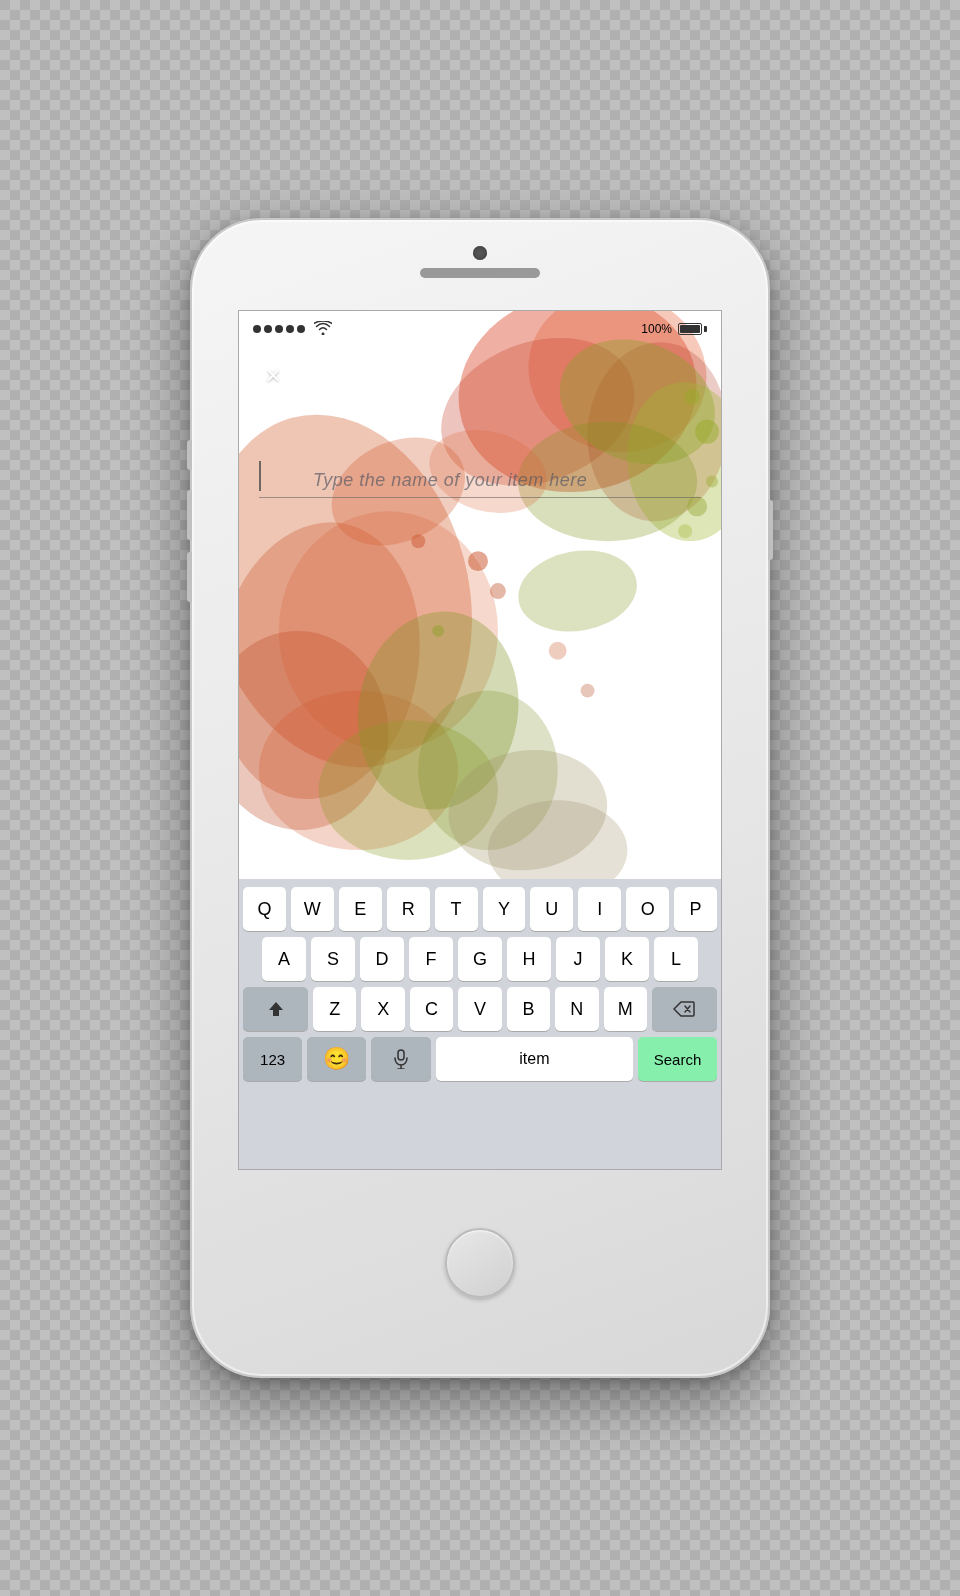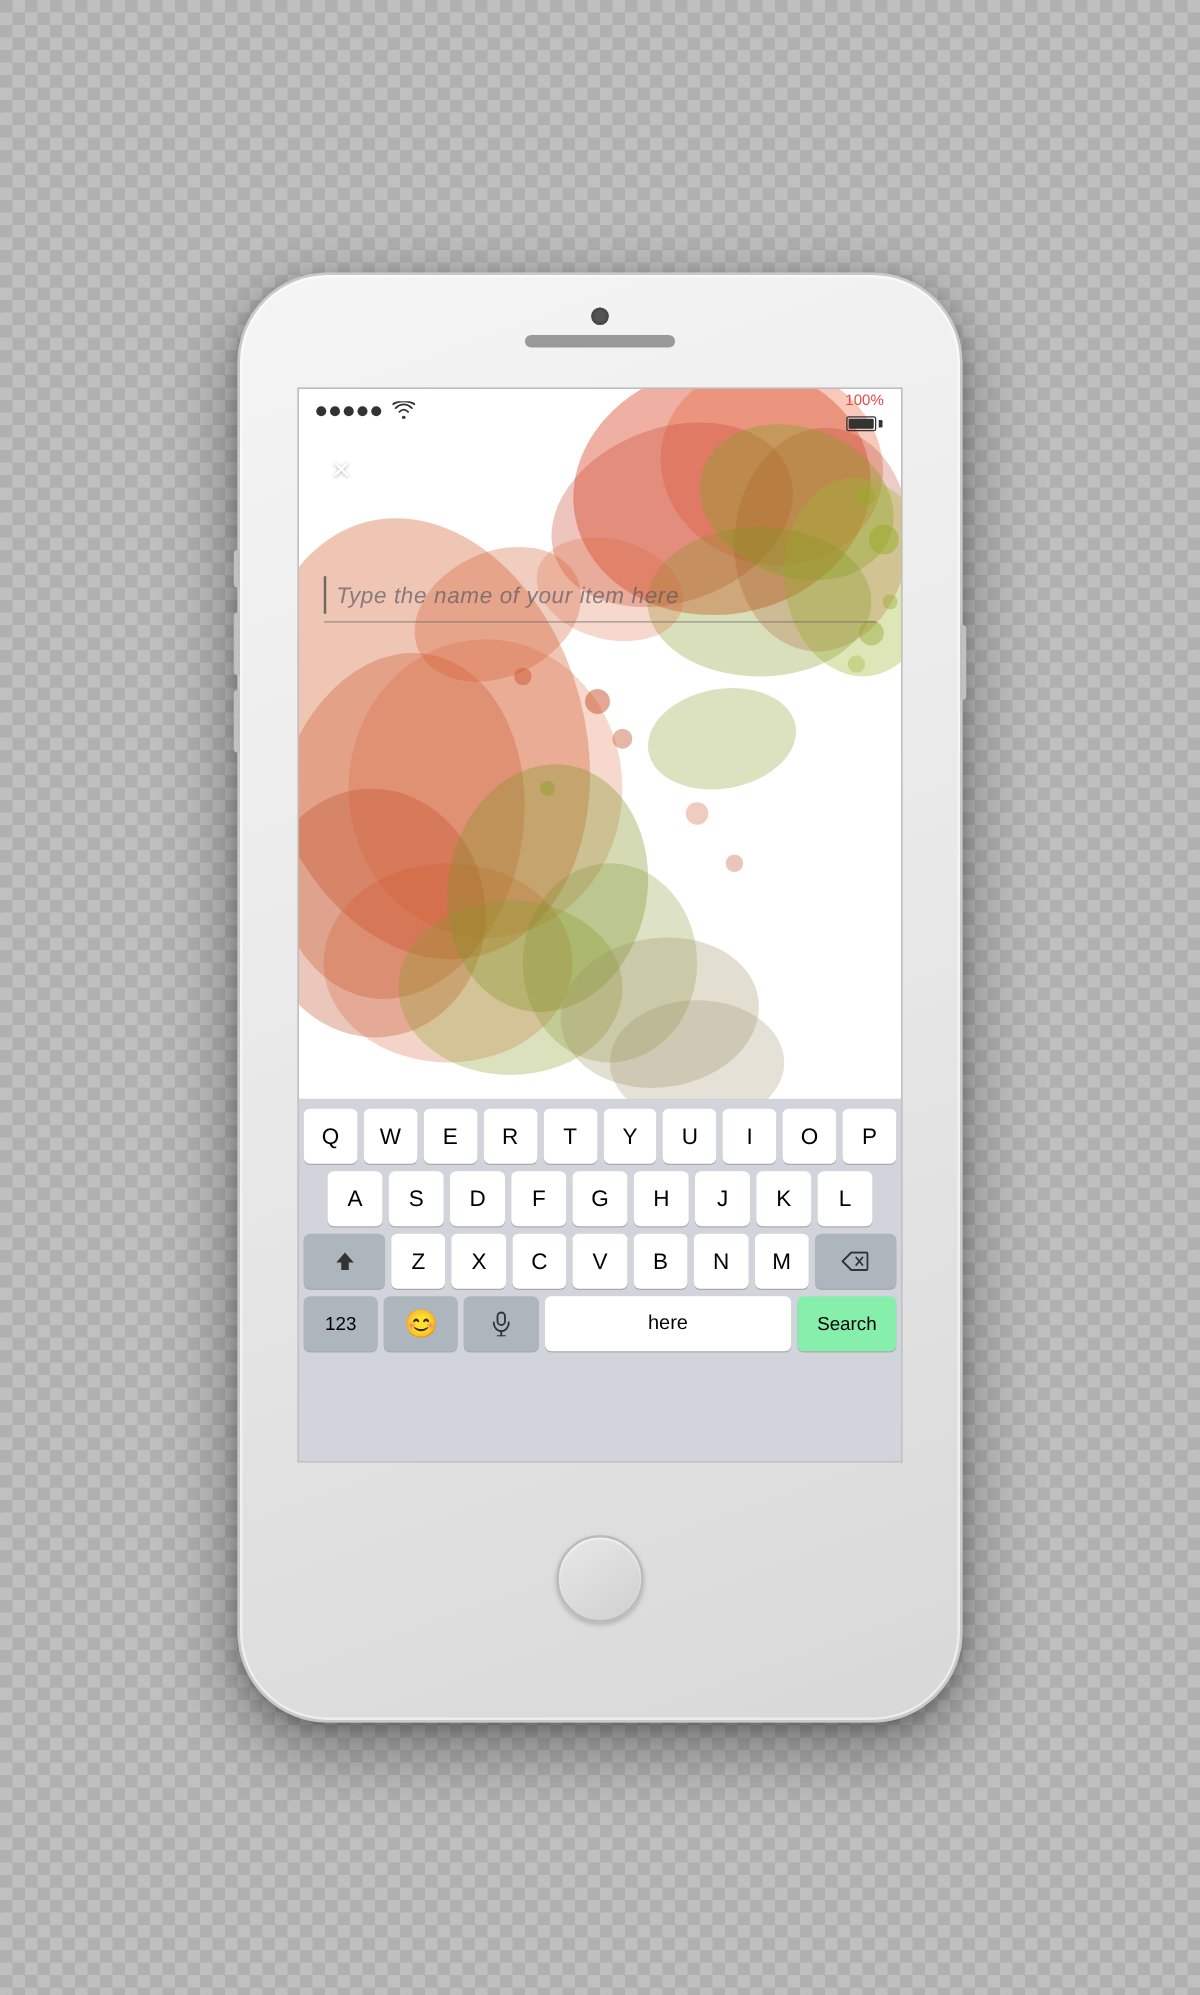--- a/index.html
+++ b/index.html
@@ -110,23 +110,22 @@
       margin-left: 6px;
       font-size: 14px;
       color: #333;
     }
 
     .status-right {
       display: flex;
       align-items: center;
       gap: 6px;
       font-size: 12px;
-      color: #ef4444;
+      color: #000000;
       font-weight: 500;
-      flex-direction: column;
     }
 
     .battery-icon {
       display: flex;
       align-items: center;
       gap: 2px;
     }
 
     .battery-body {
       width: 24px;
@@ -195,23 +194,24 @@
       position: absolute;
       top: 150px;
       left: 20px;
       right: 20px;
       z-index: 20;
     }
 
     .name-input-field {
       width: 100%;
       display: flex;
-      align-items: center;
+      align-items: flex-end;
       border-bottom: 1.5px solid rgba(100,100,100,0.6);
       padding-bottom: 6px;
+      gap: 44px;
     }
 
     .cursor-line {
       width: 2px;
       height: 30px;
       background: rgba(80,80,80,0.8);
       margin-right: 8px;
       flex-shrink: 0;
     }
 
@@ -514,21 +514,21 @@
           <div class="key key-dark key-wide">123</div>
           <div class="key key-dark key-wide key-emoji">😊</div>
           <div class="key key-dark key-wide">
             <svg width="14" height="20" viewBox="0 0 14 20" fill="none">
               <rect x="4" y="1" width="6" height="10" rx="3" stroke="#333" stroke-width="1.5" fill="none"></rect>
               <path d="M1 9 C1 13.4 4 16 7 16 C10 16 13 13.4 13 9" stroke="#333" stroke-width="1.5" fill="none" stroke-linecap="round"></path>
               <line x1="7" y1="16" x2="7" y2="20" stroke="#333" stroke-width="1.5" stroke-linecap="round"></line>
               <line x1="4" y1="20" x2="10" y2="20" stroke="#333" stroke-width="1.5" stroke-linecap="round"></line>
             </svg>
           </div>
-          <div class="key key-space">here</div>
+          <div class="key key-space">item</div>
           <div class="key key-dark key-search">Search</div>
         </div>
       </div>
     </div>
 
   </div>
 
   <div class="phone-bottom">
     <div class="home-button"></div>
   </div>

